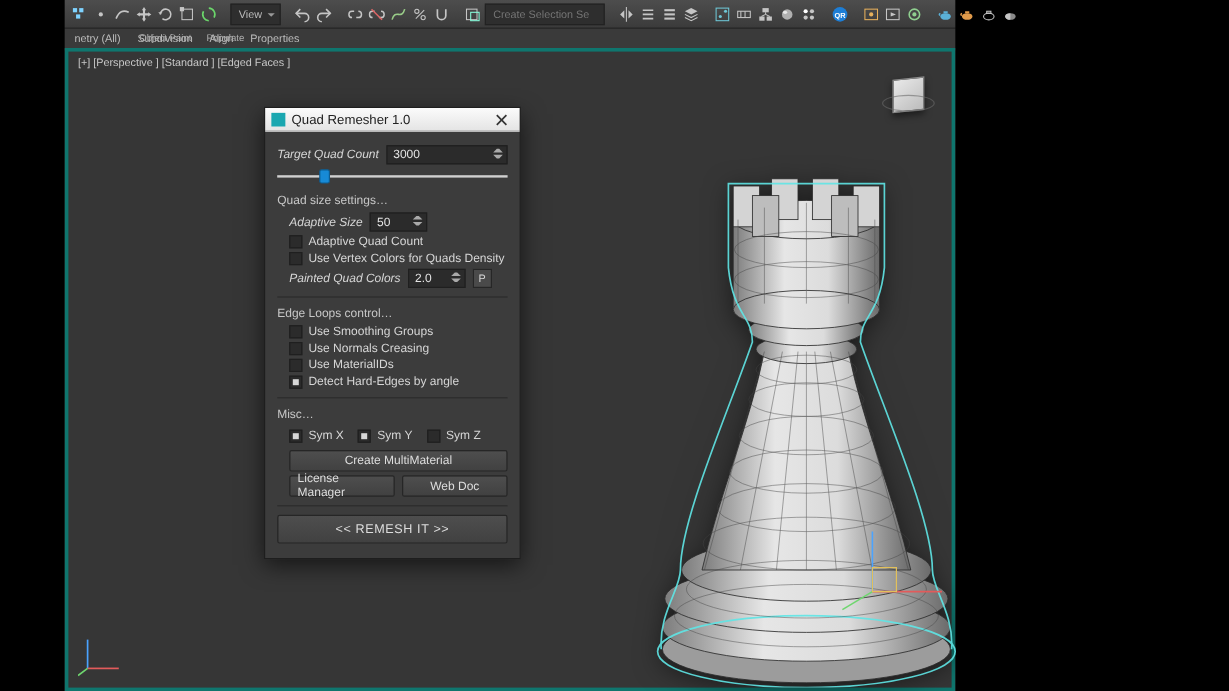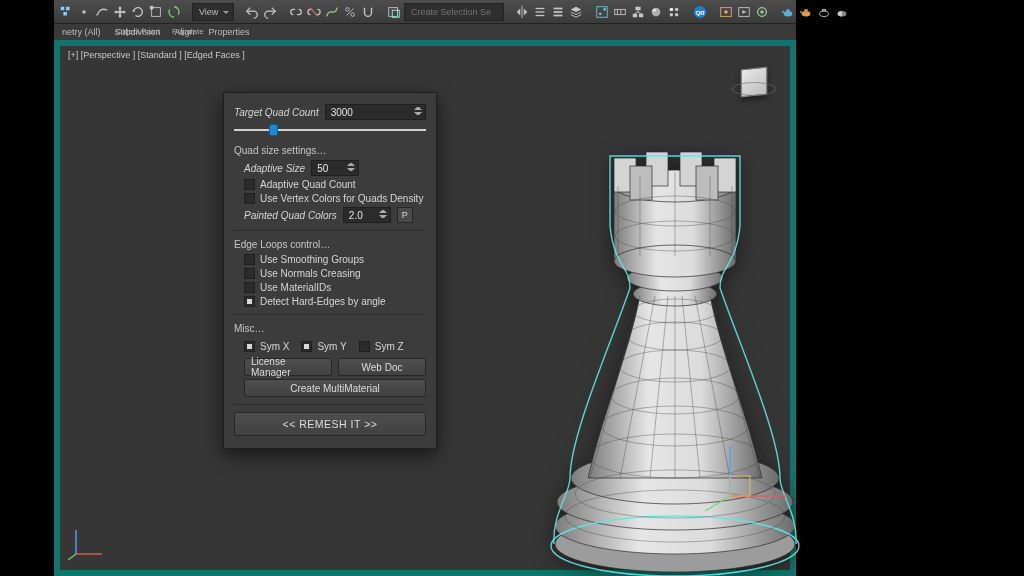--- a/index.html
+++ b/index.html
@@ -32,21 +32,21 @@
   }
   .tb-icon svg { width: 14px; height: 14px; }
   .tab-labels {
     display: flex; gap: 14px; padding: 3px 8px 4px 8px; font-size: 9px; color: #bdbdbd;
     background: #3a3a3a; border-bottom: 1px solid #262626;
   }
   
   .viewport {
     position: absolute; left: 0; top: 40px; right: 0; bottom: 0;
     background: #363636;
-    border: 6px solid #0f766e;
+    border: 3px solid #0f766e;
   }
   .vp-label {
     position: absolute; left: 8px; top: 4px; font-size: 9px; color: #c8c8c8;
   }
   .viewcube {
     position: absolute; right: 14px; top: 14px; width: 44px; height: 44px;
   }
   .viewcube .cube {
     position: absolute; left: 8px; top: 8px; width: 28px; height: 28px;
     background: linear-gradient(145deg,#e9e9e9,#bcbcbc);
@@ -456,20 +456,31 @@
       <rect x="30" y="40" width="20" height="20" fill="none" stroke="#e2c05b"></rect>
     </svg>
 
     <svg class="axis-gizmo" viewBox="0 0 40 40">
       <line x1="8" y1="32" x2="8" y2="8" stroke="#4aa3ff" stroke-width="1.4"></line>
       <line x1="8" y1="32" x2="34" y2="32" stroke="#e25b5b" stroke-width="1.4"></line>
       <line x1="8" y1="32" x2="0" y2="38" stroke="#6fd66f" stroke-width="1.4"></line>
     </svg>
 
     <div class="dialog">
+      <div class="dlg-title">
+        <span class="app-icon"></span>
+        <span>Quad Remesher 1.0</span>
+        <span class="spacer"></span>
+        <div class="dlg-close">
+          <svg width="10" height="10" viewBox="0 0 10 10">
+              <line x1="1" y1="1" x2="9" y2="9" stroke="currentColor" stroke-width="1.4"></line>
+              <line x1="9" y1="1" x2="1" y2="9" stroke="currentColor" stroke-width="1.4"></line>
+            </svg>
+        </div>
+      </div>
       <div class="dlg-body">
         <div class="row">
           <span class="lbl">Target Quad Count</span>
           <div class="num wide">
             <span>3000</span>
             <div class="spin">
                 <span class="up"></span>
                 <span class="down"></span>
               </div>
           </div>
@@ -545,33 +556,33 @@
               </label>
             <label class="chk checked">
                 <span class="box"></span>
                 <span>Sym Y</span>
               </label>
             <label class="chk">
                 <span class="box"></span>
                 <span>Sym Z</span>
               </label>
           </div>
+          <div class="row">
+              <div class="btn block">
+                <span>Create MultiMaterial</span>
+              </div>
+            </div>
           <div class="row gap">
             <div class="btn half">
                 <span>License Manager</span>
               </div>
             <div class="btn half">
                 <span>Web Doc</span>
               </div>
           </div>
-          <div class="row">
-              <div class="btn block">
-                <span>Create MultiMaterial</span>
-              </div>
-            </div>
         </div>
 
         <div class="hr"></div>
         <div class="btn block big">
             <span>&lt;&lt;   REMESH IT   &gt;&gt;</span>
           </div>
       </div>
     </div>
 
   </div>

